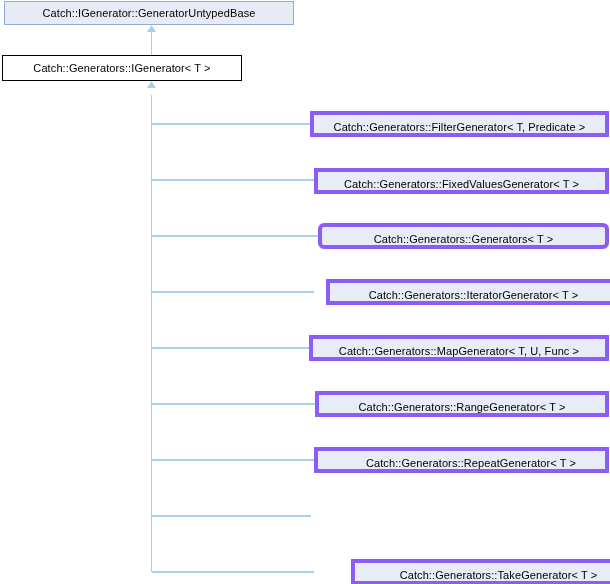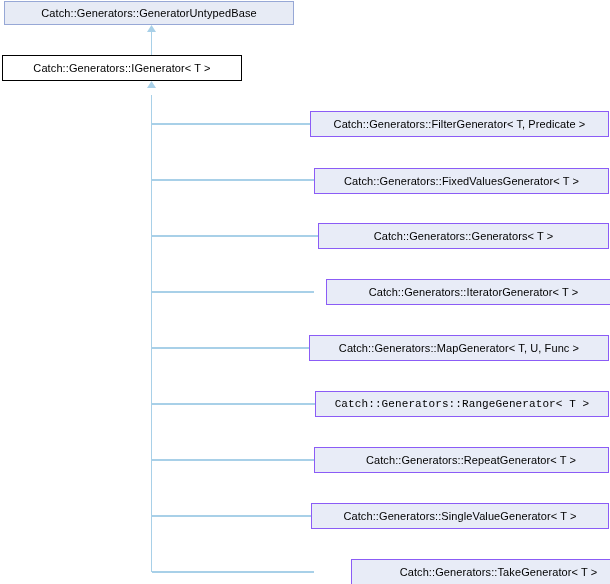--- a/index.html
+++ b/index.html
@@ -35,21 +35,22 @@
     border: 1px solid #97a8d6;
   }
   
   .node.current {
     background: #ffffff;
     border: 1px solid #000000;
   }
   
   .node.derived {
     background: #e8ecf7;
-    border: 1px solid #8b5cf6;
+    border: 4px solid #8b5cf6;
+    align-items: flex-end;
   }
   #edge-layer {
     position: absolute;
     left: 0;
     top: 0;
     width: 610px;
     height: 584px;
     pointer-events: none;
   }
 </style>
@@ -76,56 +77,53 @@
       <line x1="151.5" y1="572" x2="314" y2="572"></line>
     </g>
     <g fill="#a8d0e8" stroke="none">
 
       <polygon points="151.5,25 147,32 156,32"></polygon>
       <polygon points="151.5,81 147,88 156,88"></polygon>
     </g>
   </svg>
 
   <div class="node root" style="left:4px; top:1px; width:290px; height:24px;">
-    <span>Catch::Generators::GeneratorUntypedBase</span>
+    <span>Catch::IGenerator::GeneratorUntypedBase</span>
   </div>
 
   <div class="node current" style="left:2px; top:55px; width:240px; height:26px;">
     <span>Catch::Generators::IGenerator&lt; T &gt;</span>
   </div>
 
   <div class="node derived" style="left:310px; top:111px; width:299px; height:26px;">
     <span>Catch::Generators::FilterGenerator&lt; T, Predicate &gt;</span>
   </div>
 
   <div class="node derived" style="left:314px; top:168px; width:295px; height:26px;">
     <span>Catch::Generators::FixedValuesGenerator&lt; T &gt;</span>
   </div>
 
-  <div class="node derived" style="left:318px; top:223px; width:291px; height:26px;">
+  <div class="node derived" style="left:318px; top:223px; width:291px; height:26px;border-radius:6px;">
     <span>Catch::Generators::Generators&lt; T &gt;</span>
   </div>
 
   <div class="node derived" style="left:326px; top:279px; width:295px; height:26px;">
     <span>Catch::Generators::IteratorGenerator&lt; T &gt;</span>
   </div>
 
   <div class="node derived" style="left:309px; top:335px; width:300px; height:26px;">
     <span>Catch::Generators::MapGenerator&lt; T, U, Func &gt;</span>
   </div>
 
-  <div class="node derived" style="left:315px; top:391px; width:294px; height:26px;font-family:Liberation Mono, monospace;">
+  <div class="node derived" style="left:315px; top:391px; width:294px; height:26px;">
     <span>Catch::Generators::RangeGenerator&lt; T &gt;</span>
   </div>
 
   <div class="node derived" style="left:314px; top:447px; width:295px; height:26px;padding-left:19px;">
     <span>Catch::Generators::RepeatGenerator&lt; T &gt;</span>
   </div>
 
-  <div class="node derived" style="left:311px; top:503px; width:298px; height:26px;">
-    <span>Catch::Generators::SingleValueGenerator&lt; T &gt;</span>
-  </div>
 
   <div class="node derived" style="left:314px; top:559px; width:295px; height:26px;margin-left:37px;">
     <span>Catch::Generators::TakeGenerator&lt; T &gt;</span>
   </div>
 
 </div>
 
 </body></html>

